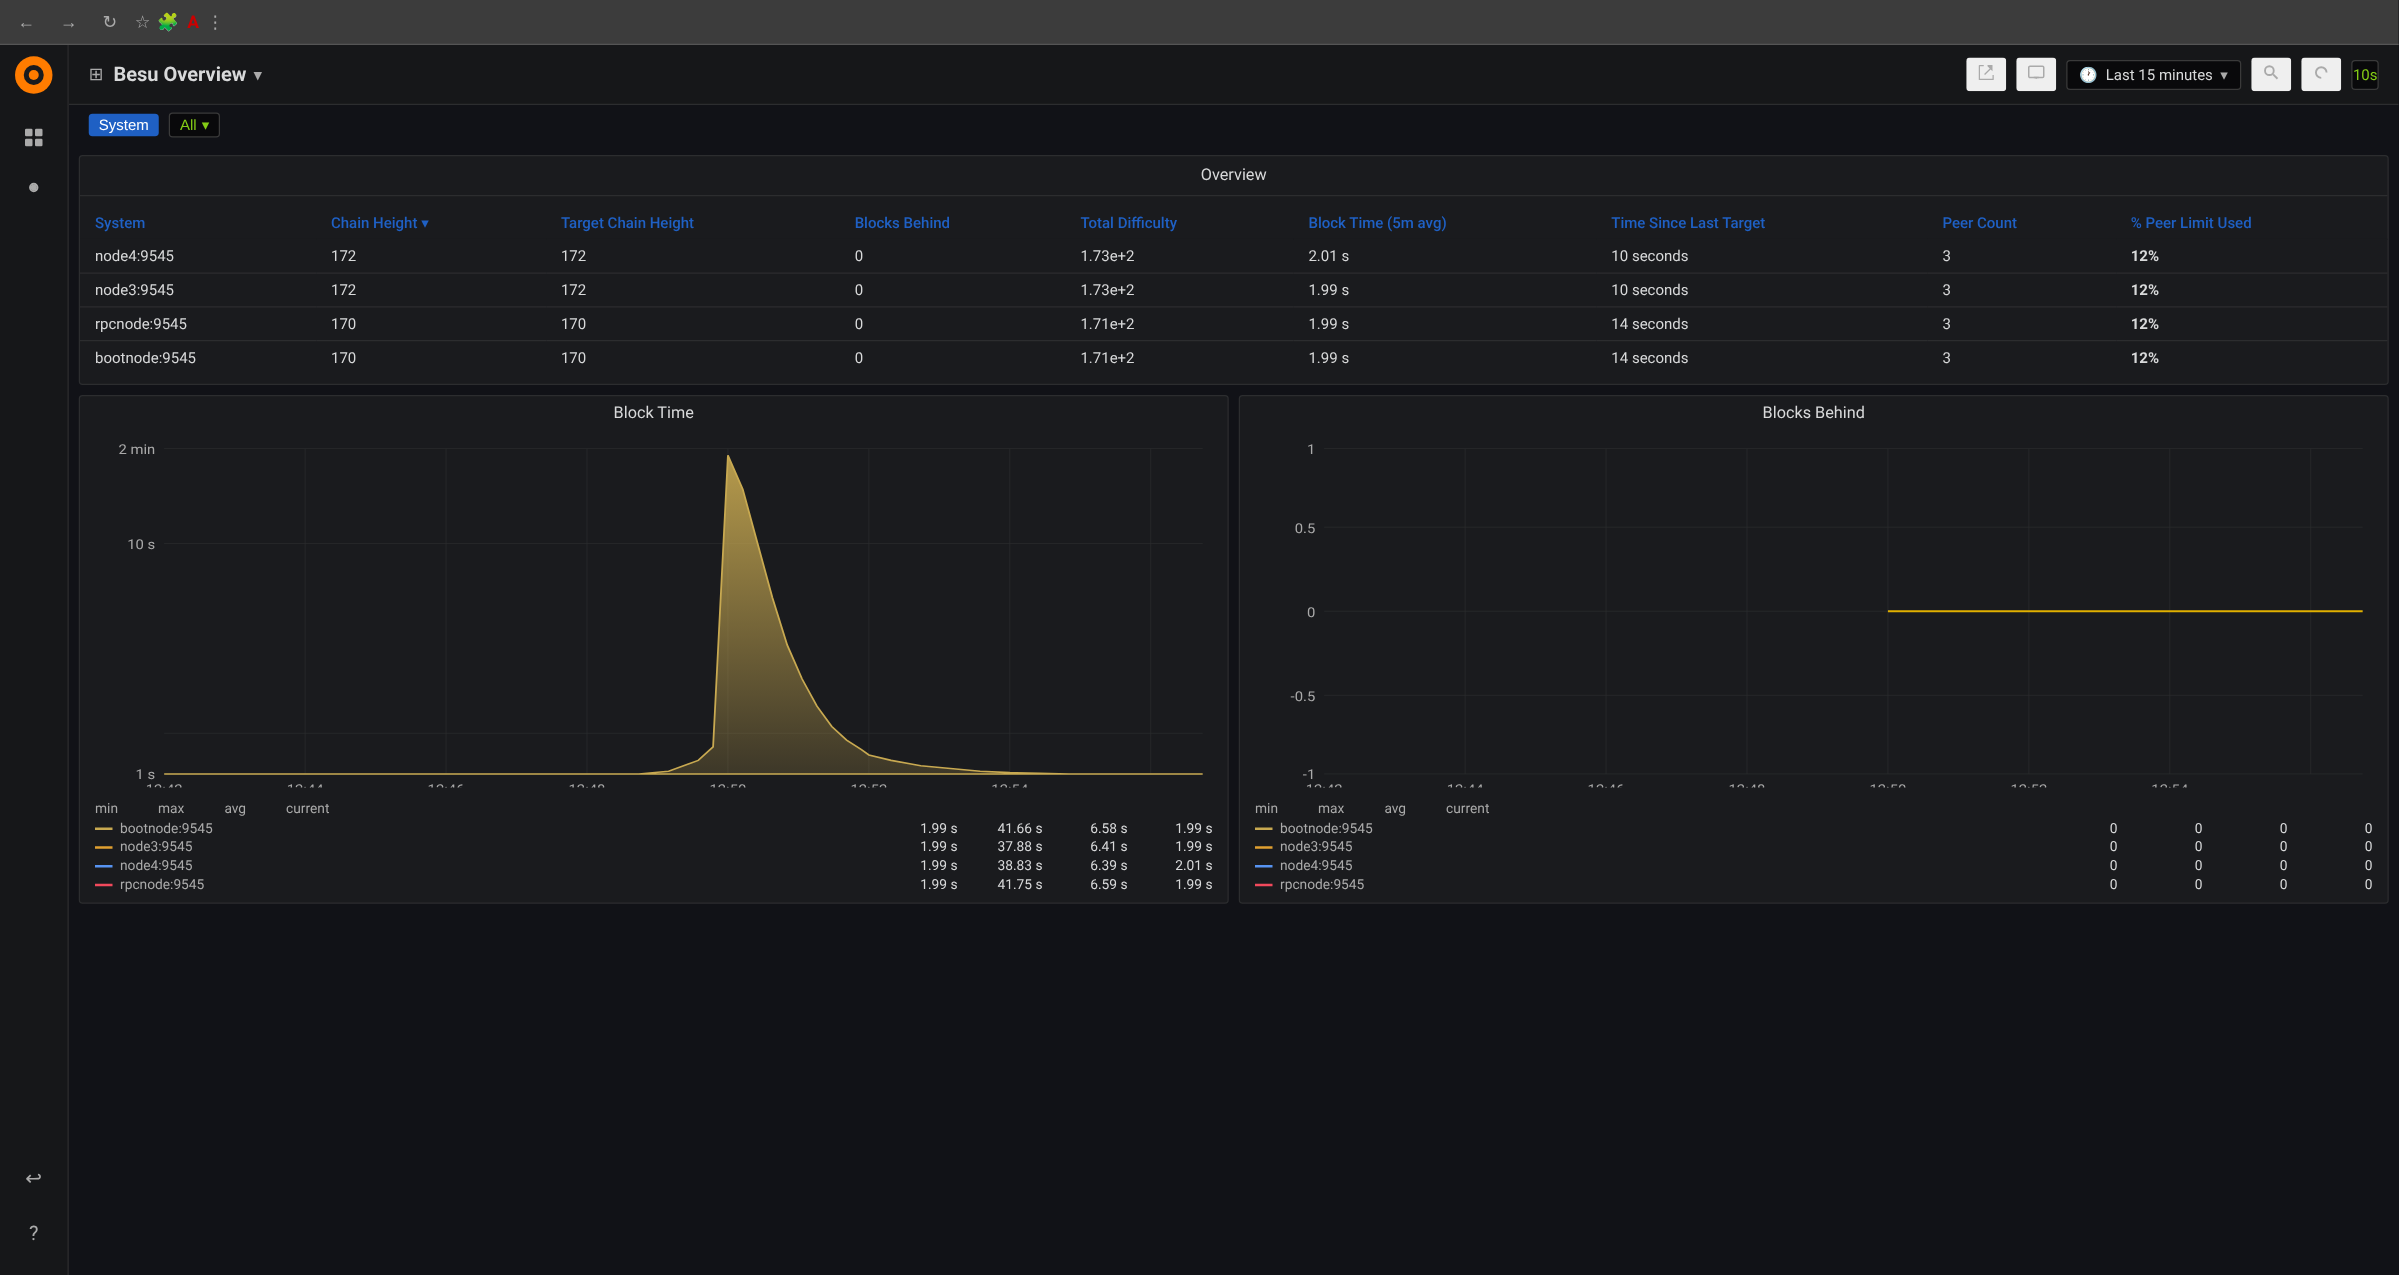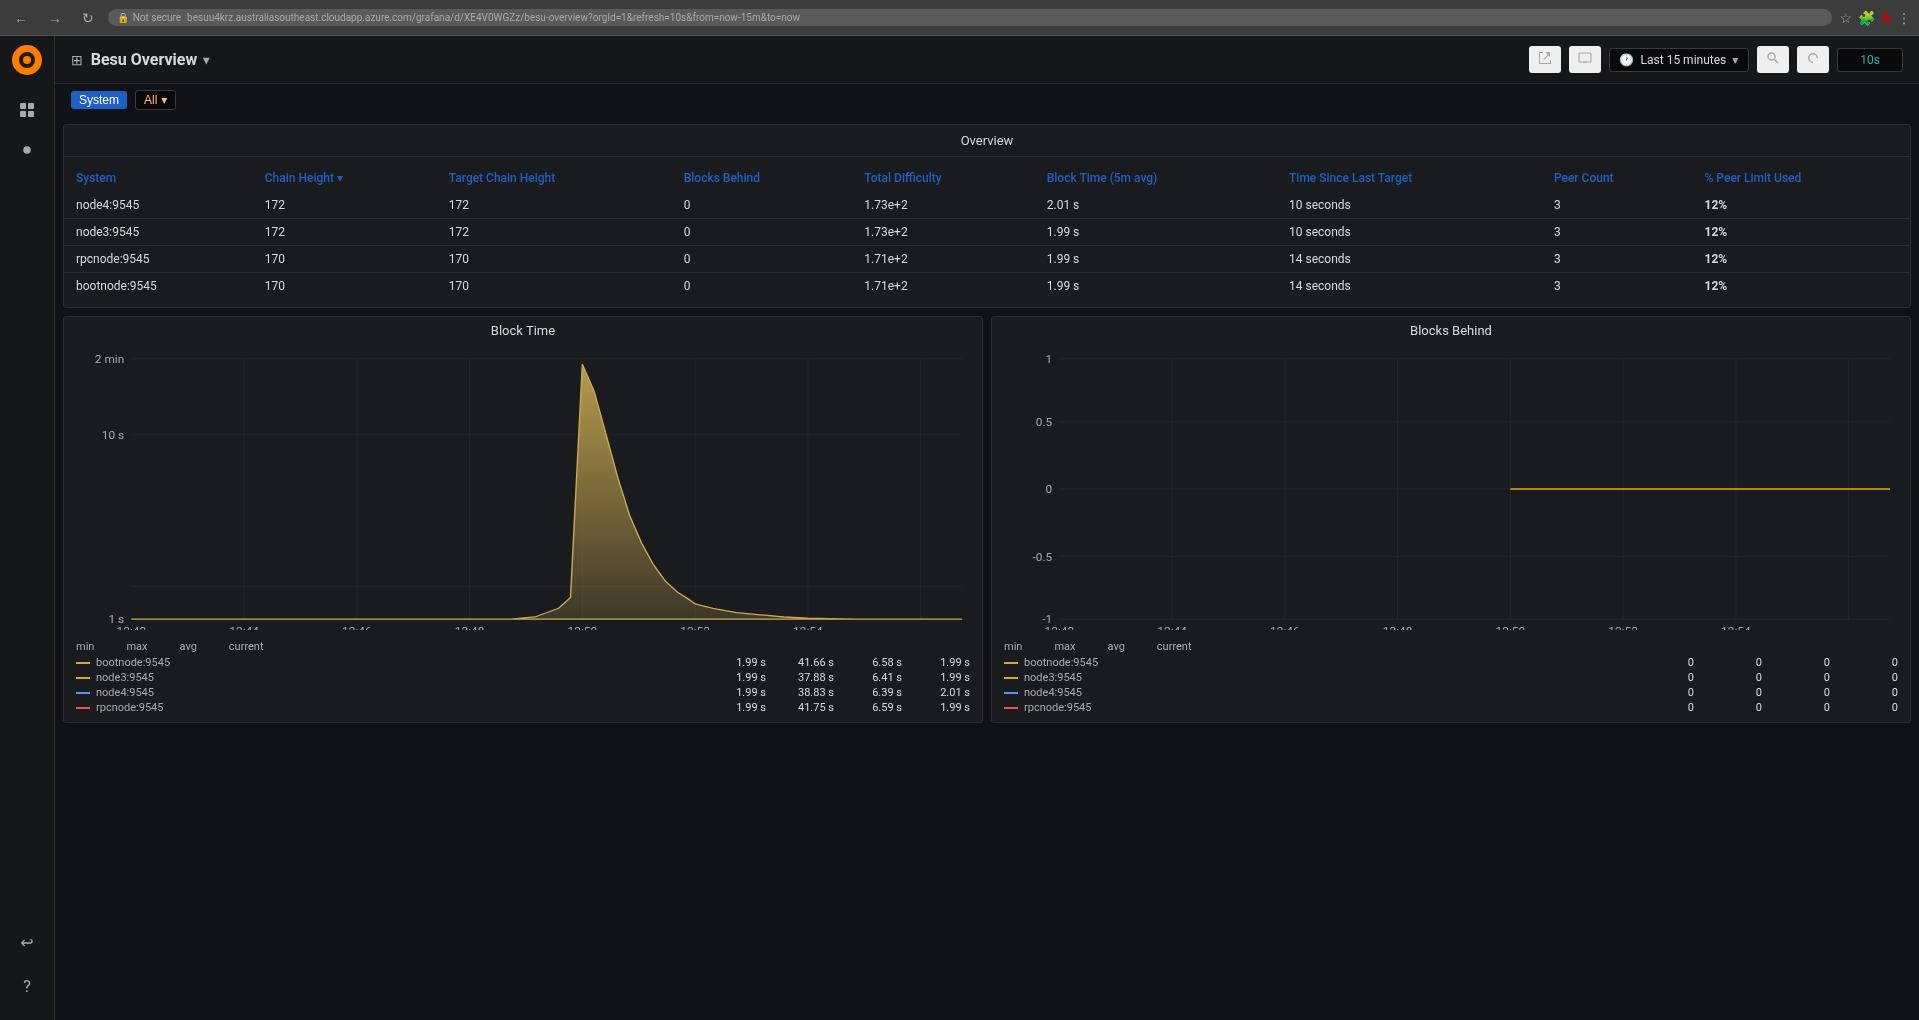--- a/index.html
+++ b/index.html
@@ -134,22 +134,22 @@
       font-size: 12px;
       display: flex;
       align-items: center;
       gap: 6px;
       cursor: pointer;
     }
     .refresh-btn {
       background: #09090b;
       border: 1px solid #3a3a3a;
       border-radius: 3px;
-      padding: 4px 22px;
-      color: #14b8a6;
+      padding: 4px 0;
+      color: #84cc16;
       font-size: 12px;
       cursor: pointer;
     }
 
     
     .toolbar {
       padding: 6px 16px;
       display: flex;
       align-items: center;
       gap: 8px;
@@ -162,21 +162,21 @@
       border-radius: 3px;
       padding: 2px 8px;
       font-size: 12px;
       cursor: pointer;
     }
     .dropdown-btn {
       background: #09090b;
       border: 1px solid #3a3a3a;
       border-radius: 3px;
       padding: 2px 8px;
-      color: #fdba74;
+      color: #84cc16;
       font-size: 12px;
       cursor: pointer;
       display: flex;
       align-items: center;
       gap: 4px;
     }
 
     
     .panels-area {
       flex: 1;
@@ -287,24 +287,20 @@
     }
     .legend-val { min-width: 48px; text-align: right; }
   </style>
 </head>
 <body>
 
 <div class="browser-chrome">
   <span class="browser-nav-btn">←</span>
   <span class="browser-nav-btn">→</span>
   <span class="browser-nav-btn">↻</span>
-  <div class="browser-address-bar">
-    <span>🔒 Not secure</span>
-    <span>besuu4krz.australiasoutheast.cloudapp.azure.com/grafana/d/XE4V0WGZz/besu-overview?orgId=1&amp;refresh=10s&amp;from=now-15m&amp;to=now</span>
-  </div>
   <div class="browser-actions">
     <span class="browser-action-btn">☆</span>
     <span class="browser-action-btn">🧩</span>
     <span class="browser-action-btn" style="color:#c00; font-weight:bold;">A</span>
     <span class="browser-action-btn">⋮</span>
   </div>
 </div>
 
 <div class="app-container">
 

